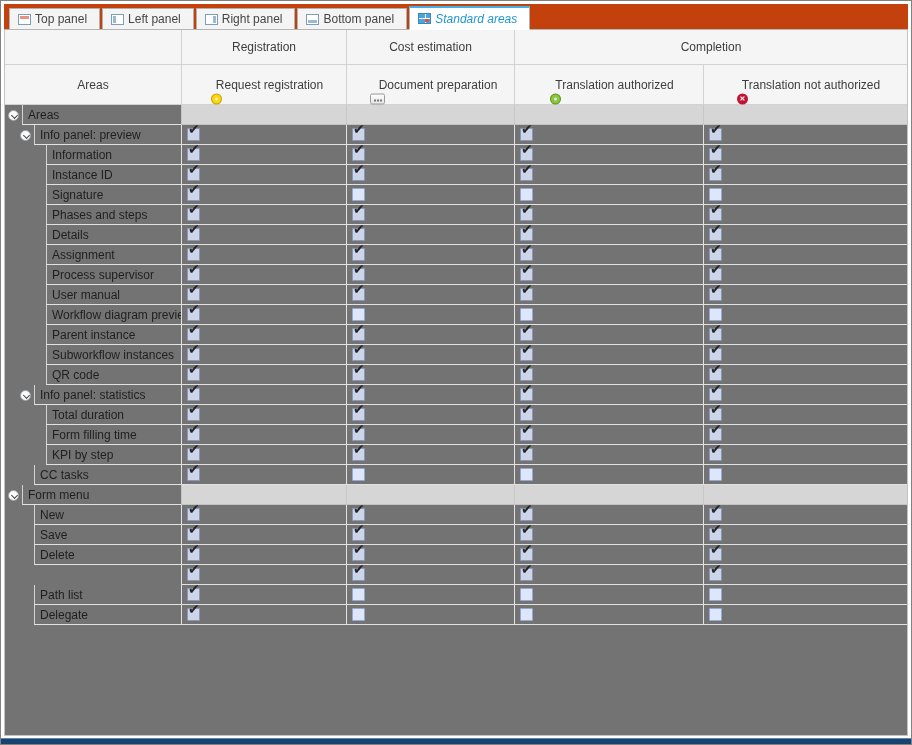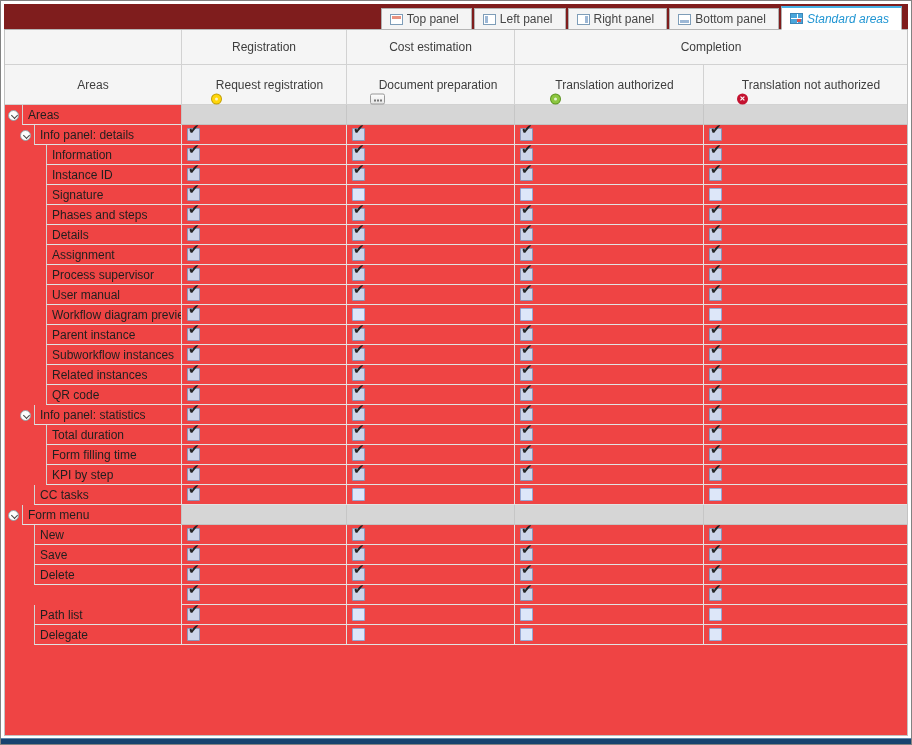--- a/index.html
+++ b/index.html
@@ -13,23 +13,22 @@
     display: flex; flex-direction: column;
     padding: 3px 3px 0 3px;
     margin: 0 auto;
   }
 
   
   .tabs {
     display: flex; align-items: flex-end;
     padding: 2px 4px 0 5px;
     border-bottom: 1px solid #b5b5b5;
-    background: #7f1d1d;
+    background: #c2410c;
     flex: none;
-    justify-content: flex-end;
   }
   .tab {
     display: flex; align-items: center;
     height: 21px; padding: 0 12px 0 8px;
     border: 1px solid #b0b0b0; border-bottom: none;
     background: #f4f4f4;
     font-size: 12px; color: #454545;
     margin-right: 2px; cursor: default; white-space: nowrap;
   }
   .tab.active {
@@ -53,21 +52,21 @@
   .tab-bottom .tabicon .fill { left:1px; right:1px; bottom:1px; height:3px; background:#9db8d6; }
   .tab-areas  .tabicon { background:#4aa7dc; border-color:#3c87b8; }
   .tab-areas  .tabicon::before { content:''; position:absolute; left:6px; top:0; bottom:0; width:1px; background:#fff; }
   .tab-areas  .tabicon::after  { content:''; position:absolute; top:4px; left:0; right:0; height:1px; background:#fff; }
   .tab-areas  .tabicon .fill { right:1px; bottom:1px; width:4px; height:3px; background:#d9534f; }
 
   
   .grid {
     flex: 1;
     border: 1px solid #c3c3c3; border-top: none;
-    background: #ef4444;
+    background: #737373;
     display: flex; flex-direction: column;
     overflow: hidden;
   }
 
   
   .ghead {
     display: grid;
     grid-template-columns: 176px 165px 168px 189px 1fr;
     flex: none;
   }
@@ -252,21 +251,21 @@
     <div class="cell c1 groupbar"></div>
     <div class="cell c2 groupbar"></div>
     <div class="cell c3 groupbar"></div>
   </div>
         <div class="trow">
     <div class="tree-cell">
       <span class="gutter" style="width: 29px;">
               <span class="expander"></span>
             </span>
       <div class="tree-box">
-        <span class="row-label">Info panel: details</span>
+        <span class="row-label">Info panel: preview</span>
       </div>
     </div>
     <div class="cell c0">
             <span class="cb on"></span>
           </div>
     <div class="cell c1">
             <span class="cb on"></span>
           </div>
     <div class="cell c2">
             <span class="cb on"></span>
@@ -473,40 +472,20 @@
           </div>
     <div class="cell c3">
             <span class="cb on"></span>
           </div>
   </div>
         <div class="trow">
     <div class="tree-cell">
       <span class="gutter" style="width: 41px;"></span>
       <div class="tree-box">
         <span class="row-label">Subworkflow instances</span>
-      </div>
-    </div>
-    <div class="cell c0">
-            <span class="cb on"></span>
-          </div>
-    <div class="cell c1">
-            <span class="cb on"></span>
-          </div>
-    <div class="cell c2">
-            <span class="cb on"></span>
-          </div>
-    <div class="cell c3">
-            <span class="cb on"></span>
-          </div>
-  </div>
-        <div class="trow">
-    <div class="tree-cell">
-      <span class="gutter" style="width: 41px;"></span>
-      <div class="tree-box">
-        <span class="row-label">Related instances</span>
       </div>
     </div>
     <div class="cell c0">
             <span class="cb on"></span>
           </div>
     <div class="cell c1">
             <span class="cb on"></span>
           </div>
     <div class="cell c2">
             <span class="cb on"></span>

